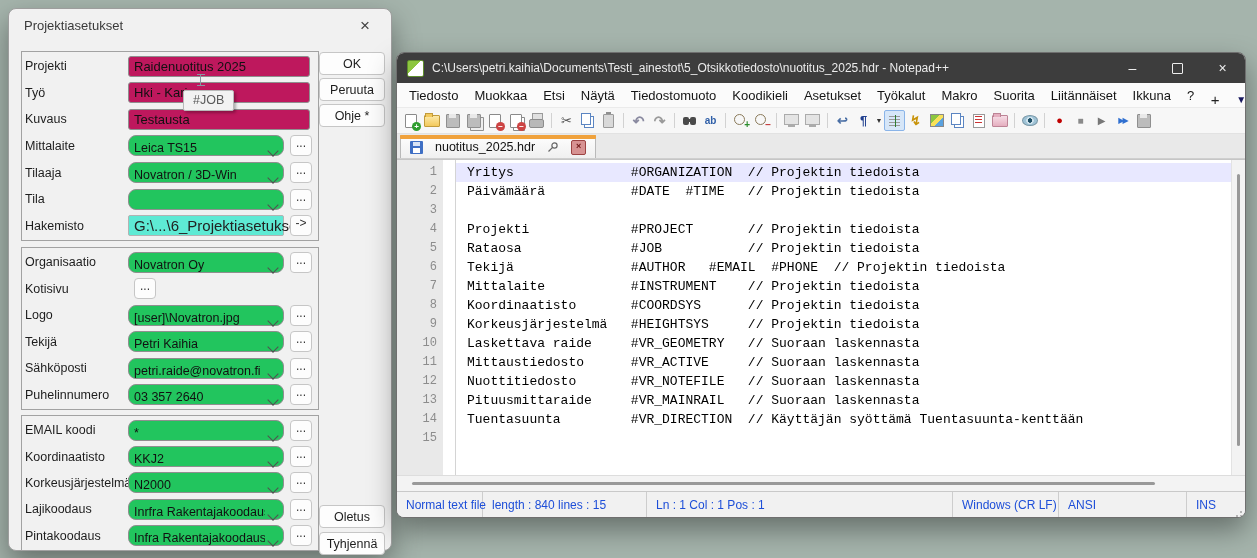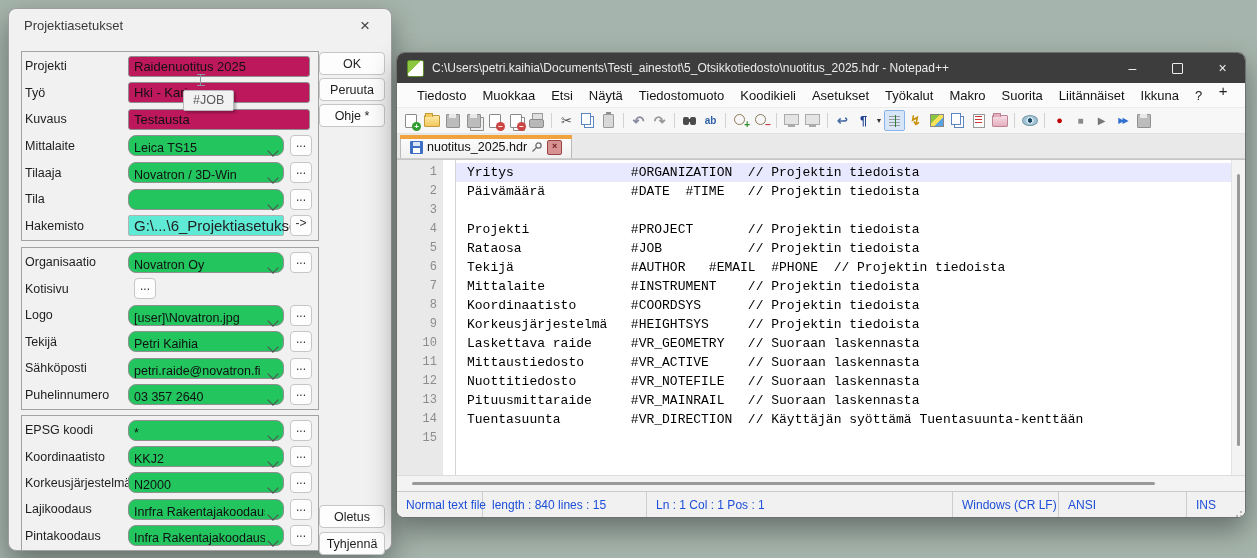--- a/index.html
+++ b/index.html
@@ -46,22 +46,22 @@
   
   #npp{left:396px;top:52px;width:850px;height:466px;background:#f4f4f4;border:1px solid #6f6f6f;
        display:flex;flex-direction:column;box-sizing:border-box;overflow:hidden}
   .tbar{height:30px;flex:none;background:#3d3d3d;display:flex;align-items:center;padding-left:10px;color:#ececec}
   .npp-ico{width:15px;height:15px;flex:none;border-radius:2px;border:1px solid #5f8f2d;
        background:linear-gradient(135deg,#8dc63f 0 42%,#ffffff 42%)}
   .tbar .title{font-size:12px;margin-left:8px;white-space:nowrap;color:#ececec}
   .wctrls{margin-left:auto;display:flex;height:100%}
   .wc{width:45px;display:flex;align-items:center;justify-content:center;font-size:14px;color:#ededed}
   .wc.maxbox::before{content:'';width:9px;height:9px;border:1.2px solid #ededed;border-radius:1px}
-  .menubar{height:24px;flex:none;background:#fbfbfb;display:flex;align-items:flex-start;font-size:13px;
-       color:#141414;padding:0 12px;border-bottom:1px solid #ebebeb}
+  .menubar{height:24px;flex:none;background:#fbfbfb;display:flex;align-items:flex-end;font-size:13px;
+       color:#141414;padding:0 4px;border-bottom:1px solid #ebebeb}
   .mitem{padding:0 8px;height:100%;display:flex;align-items:center;white-space:nowrap}
   .menu-right{margin-left:auto;display:flex;align-items:center;gap:0;padding-right:4px}
   .mr{width:26px;text-align:center;font-size:14px;color:#222}
   .toolbar{height:25px;flex:none;background:#f7f7f7;display:flex;align-items:center;padding:0 3px;
        border-bottom:1px solid #e2e2e2}
   .tbtn{width:21px;height:21px;display:flex;align-items:center;justify-content:center;position:relative;flex:none}
   .tbtn.sep{width:9px}
   .tbtn.sep::before{content:'';position:absolute;left:4px;top:3px;bottom:3px;width:1px;background:#d2d2d2}
   .g{display:flex;align-items:center;justify-content:center;line-height:1}
   
@@ -101,21 +101,21 @@
        background:repeating-linear-gradient(180deg,#cc3333 0 1px,transparent 1px 3px)}
   .k-eye::before{content:'';width:14px;height:9px;border-radius:50%;border:1px solid #7796a6;
        background:radial-gradient(circle,#1f4f66 0 2px,#cfe2ec 2.5px 3.5px,#9fc3d6 4px)}
   .k-indent{background:#d6e6f8;border:1px solid #8ab4e8;border-radius:2px;box-sizing:border-box}
   .k-indent::before{content:'';width:11px;height:11px;background:repeating-linear-gradient(0deg,#9a9a9a 0 1px,transparent 1px 3px)}
   .k-indent::after{content:'';position:absolute;left:10px;top:4px;width:1px;height:12px;background:#2e7d32}
 
   
   .tabbar{height:24px;flex:none;background:#e9e9e9;display:flex;align-items:flex-end;padding-left:3px;
        border-bottom:1px solid #cfcfcf}
-  .tab{height:23px;display:flex;align-items:center;gap:4px;padding:0 9px;box-sizing:border-box;
+  .tab{height:23px;display:flex;align-items:center;gap:12px;padding:0 9px;box-sizing:border-box;
        background:linear-gradient(#fdfdfd,#f0f0f0);border:1px solid #b9b9b9;border-bottom:none;
        position:relative;font-size:12.5px;color:#111}
   .tab::before{content:'';position:absolute;left:-1px;right:-1px;top:-1px;height:4px;background:#f0a23c;border-radius:1px}
   .tab-floppy{width:13px;height:13px;background:#3f6fc4;border-radius:1px;position:relative;flex:none}
   .tab-floppy::before{content:'';position:absolute;left:3px;top:1px;right:3px;height:4px;background:#d9e4f5}
   .tab-floppy::after{content:'';position:absolute;left:3px;bottom:1px;right:3px;height:5px;background:#fff}
   .tab-pin{width:12px;height:12px;flex:none}
   .tab-close{width:13px;height:13px;background:#d79292;border:1px solid #9c4343;border-radius:2px;color:#6e1414;
        font:bold 9px/11px "Liberation Sans",sans-serif;text-align:center;flex:none}
 
@@ -245,21 +245,21 @@
           <span class="val">03 357 2640</span>
           <span class="chev"></span>
         </span>
         <span class="dots">...</span>
       </div>
     </div>
 
   <div class="group" id="g3">
 
       <div class="frow">
-        <span class="flabel">EPSG koodi</span>
+        <span class="flabel">EMAIL koodi</span>
         <span class="combo">
           <span class="val">*</span>
           <span class="chev"></span>
         </span>
         <span class="dots">...</span>
       </div>
 
       <div class="frow">
         <span class="flabel">Koordinaatisto</span>
         <span class="combo">

